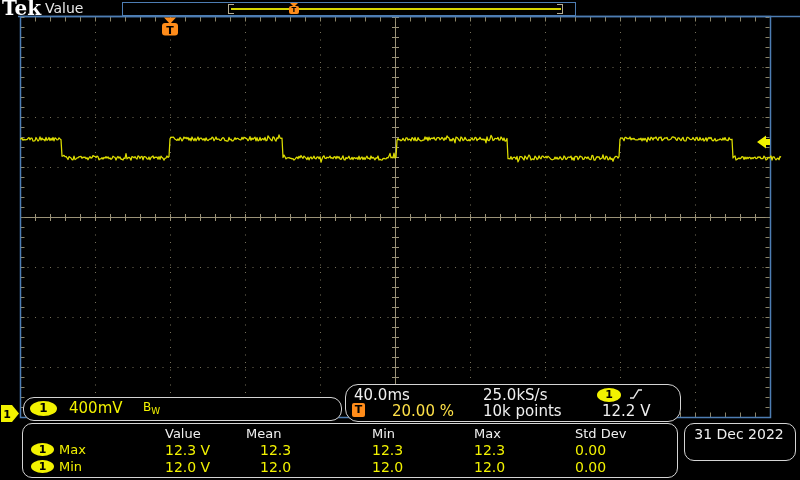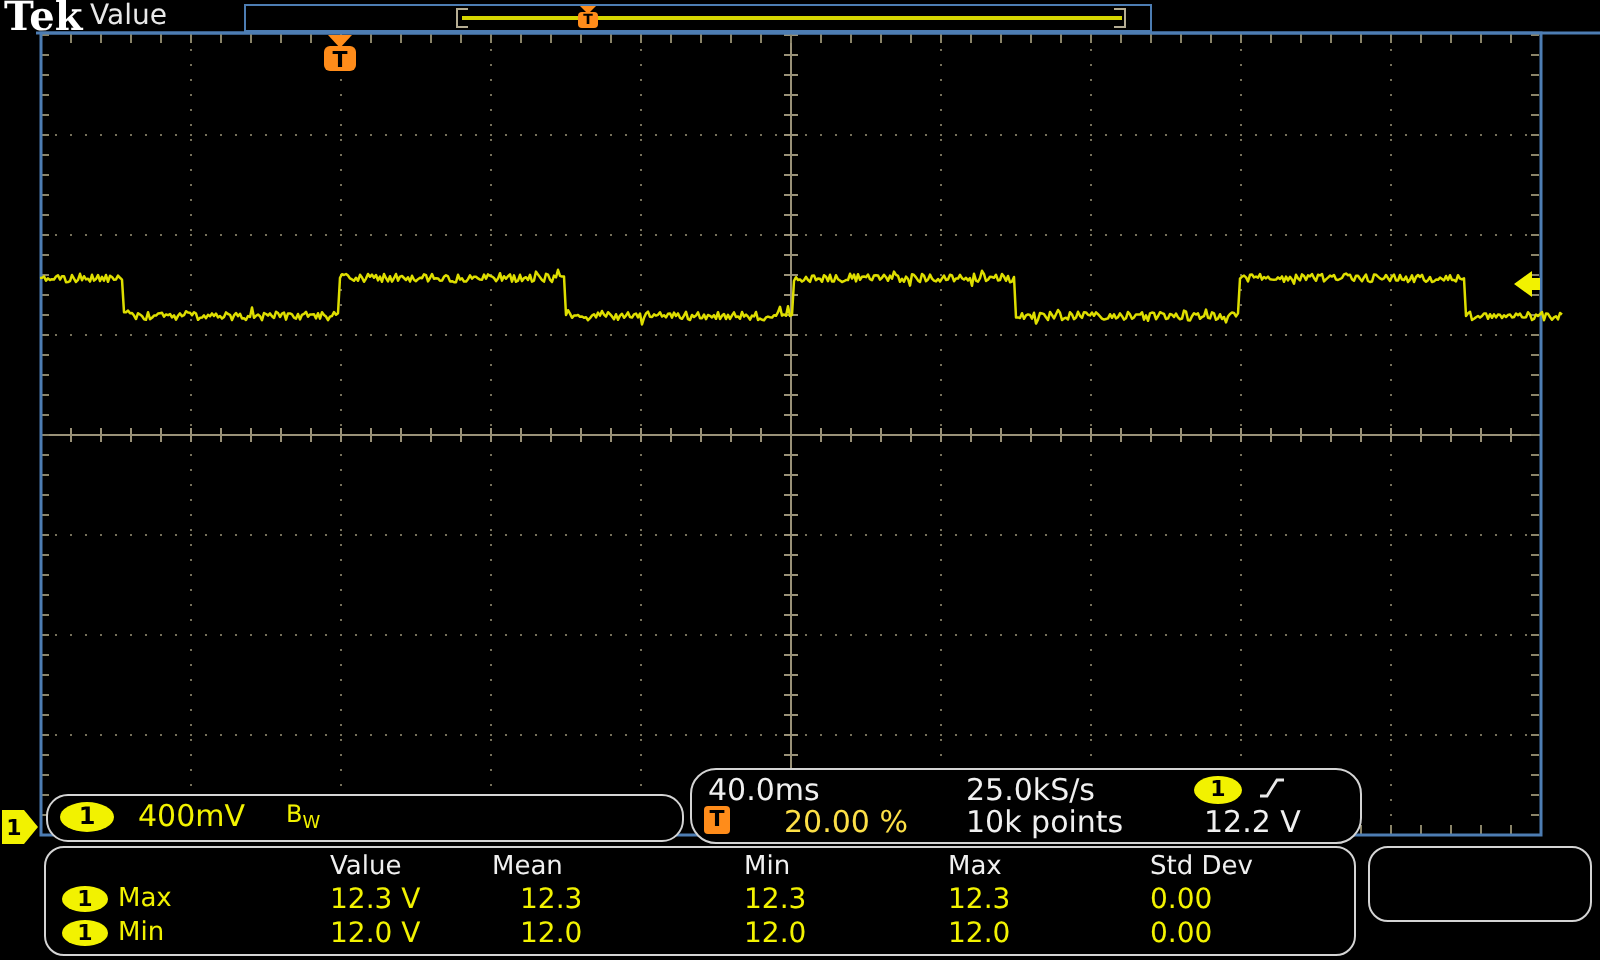--- a/index.html
+++ b/index.html
@@ -126,15 +126,16 @@
       <div class="abs ytext r13" style="left:36px;top:35px;">Min</div>
       <div class="abs ytext r14" style="left:142px;top:35px;">12.0 V</div>
       <div class="abs ytext r14" style="left:237px;top:35px;">12.0</div>
       <div class="abs ytext r14" style="left:349px;top:35px;">12.0</div>
       <div class="abs ytext r14" style="left:451px;top:35px;">12.0</div>
       <div class="abs ytext r14" style="left:552px;top:35px;">0.00</div>
     </div>
   </div>
 
   <div class="box" id="dt-box">
+    <div class="abs wtext r14" style="left:0;top:2px;width:108px;text-align:center;">31 Dec 2022</div>
   </div>
 
 </div>
 
 </body></html>

